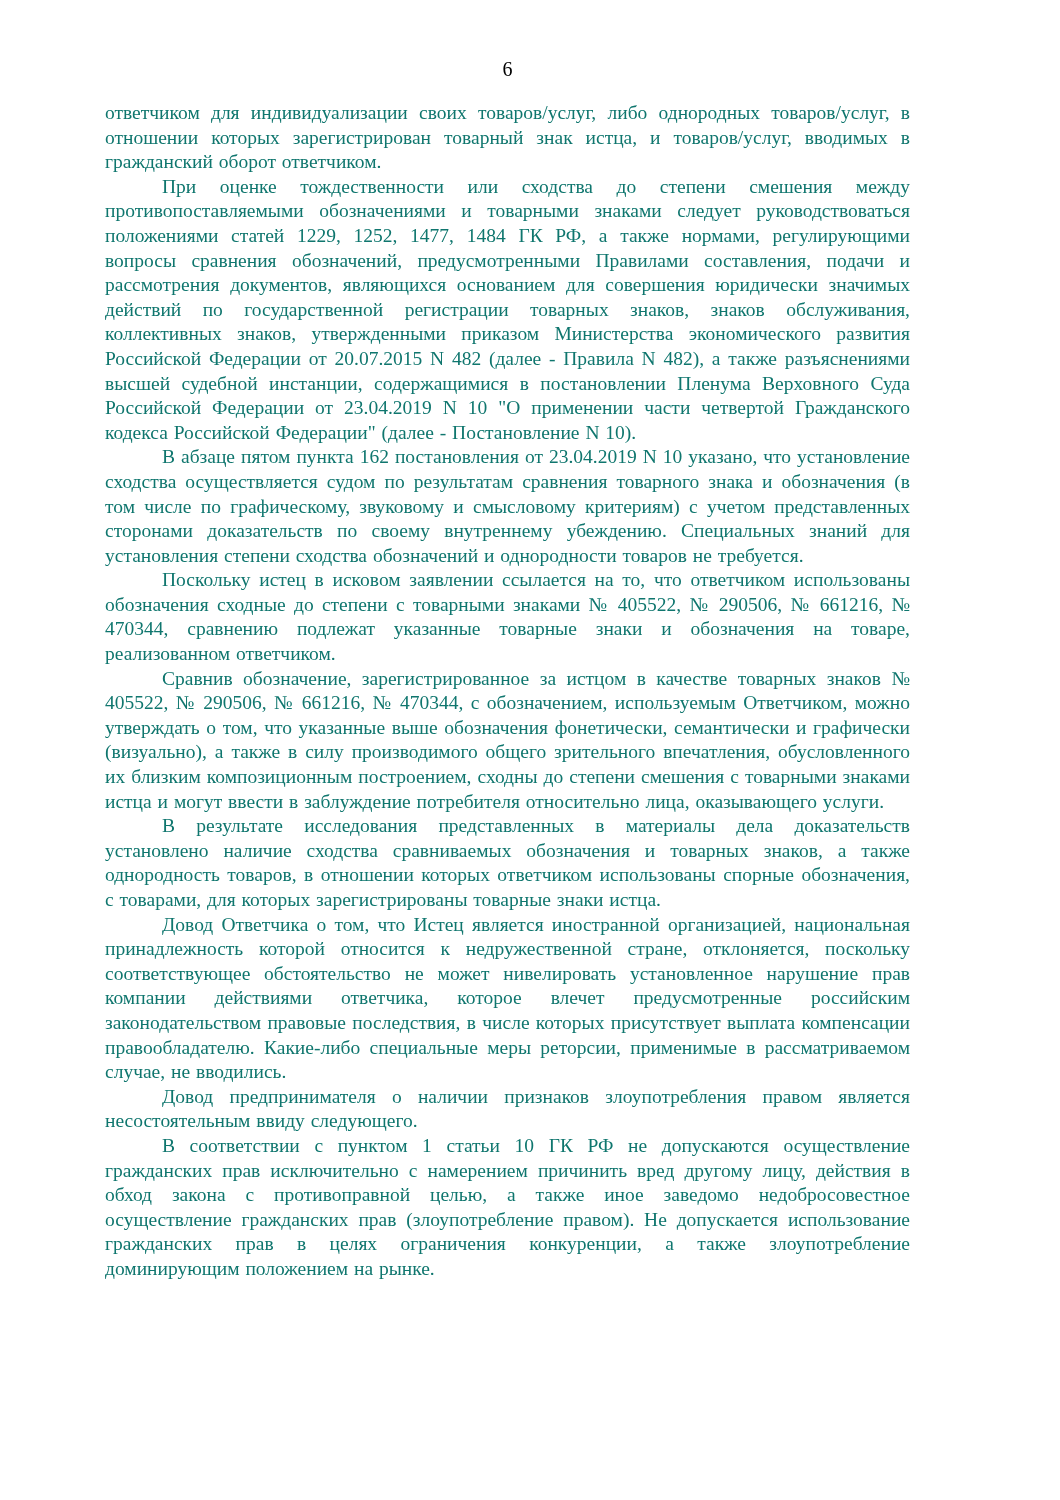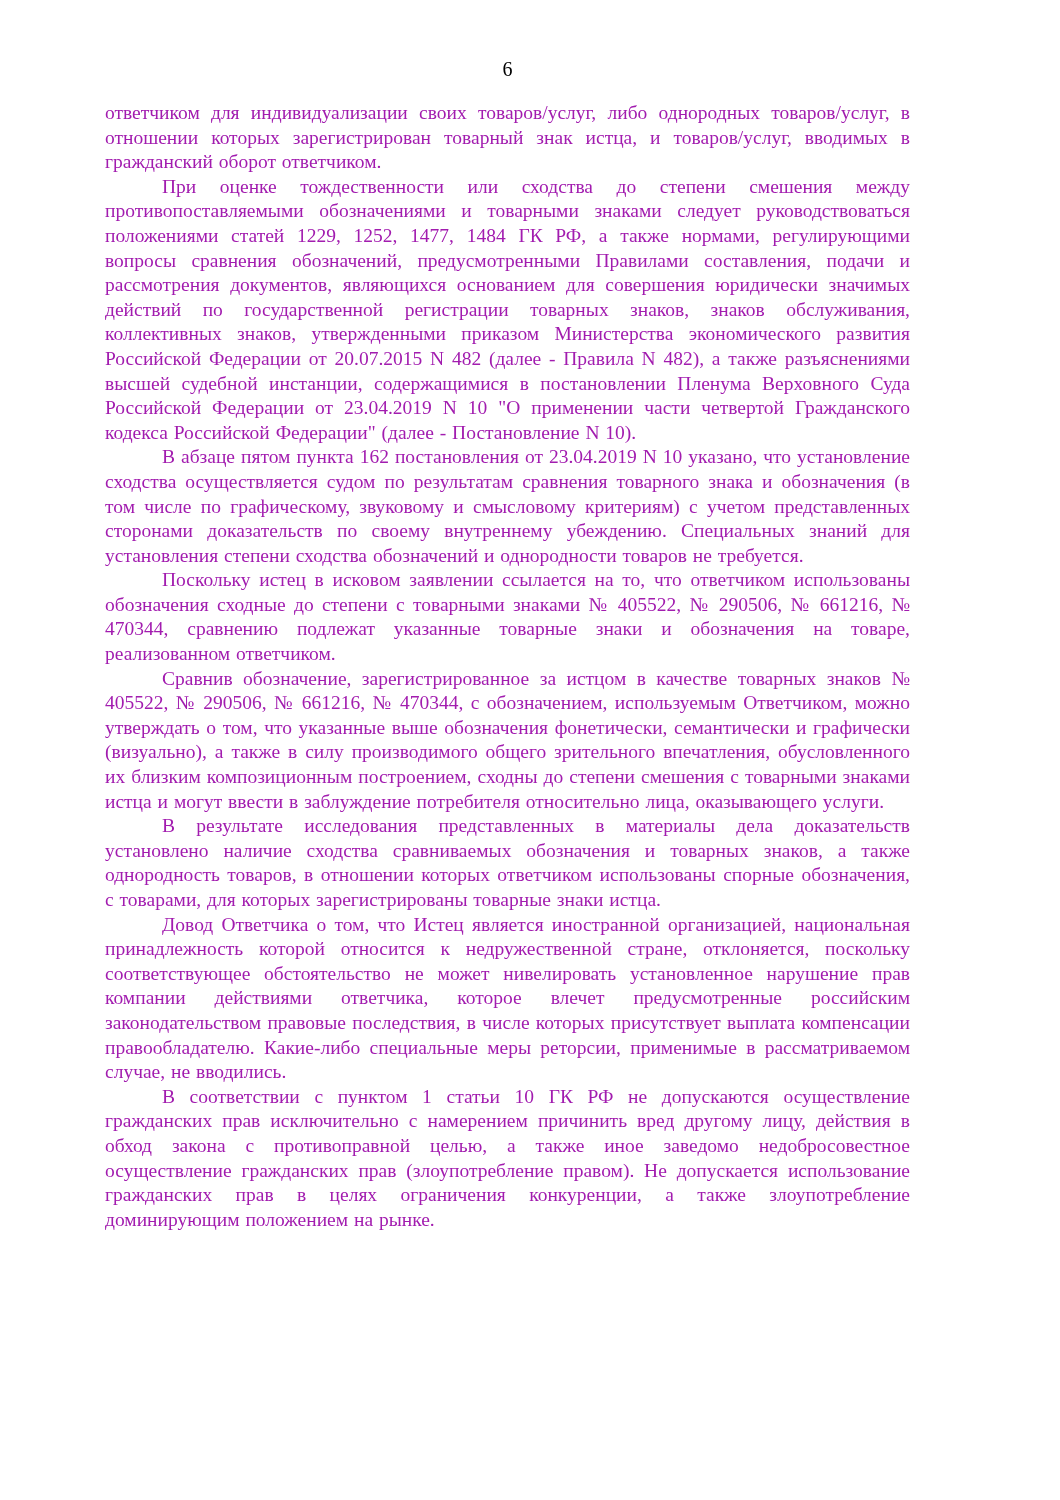--- a/index.html
+++ b/index.html
@@ -32,21 +32,21 @@
   .doc-body {
     margin-top: 19px;
     width: 805px;
   }
   .para {
     margin: 0;
     font-size: 19.5px;
     line-height: 24.6px;
     text-align: justify;
     text-indent: 57px;
-    color: #a21caf;
+    color: #0f766e;
     word-spacing: 1px;
     font-family: Liberation Serif, serif;
   }
   .para.no-indent {
     text-indent: 0;
   }
 </style>
 </head>
 <body>
 
@@ -54,15 +54,16 @@
   <div class="page-number">6</div>
 
   <div class="doc-body">
     <p class="para no-indent">ответчиком для индивидуализации своих товаров/услуг, либо однородных товаров/услуг, в отношении которых зарегистрирован товарный знак истца, и товаров/услуг, вводимых в гражданский оборот ответчиком.</p>
     <p class="para">При оценке тождественности или сходства до степени смешения между противопоставляемыми обозначениями и товарными знаками следует руководствоваться положениями статей 1229, 1252, 1477, 1484 ГК РФ, а также нормами, регулирующими вопросы сравнения обозначений, предусмотренными Правилами составления, подачи и рассмотрения документов, являющихся основанием для совершения юридически значимых действий по государственной регистрации товарных знаков, знаков обслуживания, коллективных знаков, утвержденными приказом Министерства экономического развития Российской Федерации от 20.07.2015 N 482 (далее - Правила N 482), а также разъяснениями высшей судебной инстанции, содержащимися в постановлении Пленума Верховного Суда Российской Федерации от 23.04.2019 N 10 "О применении части четвертой Гражданского кодекса Российской Федерации" (далее - Постановление N 10).</p>
     <p class="para">В абзаце пятом пункта 162 постановления от 23.04.2019 N 10 указано, что установление сходства осуществляется судом по результатам сравнения товарного знака и обозначения (в том числе по графическому, звуковому и смысловому критериям) с учетом представленных сторонами доказательств по своему внутреннему убеждению. Специальных знаний для установления степени сходства обозначений и однородности товаров не требуется.</p>
     <p class="para">Поскольку истец в исковом заявлении ссылается на то, что ответчиком использованы обозначения сходные до степени с товарными знаками № 405522, № 290506, № 661216, № 470344, сравнению подлежат указанные товарные знаки и обозначения на товаре, реализованном ответчиком.</p>
     <p class="para">Сравнив обозначение, зарегистрированное за истцом в качестве товарных знаков № 405522, № 290506, № 661216, № 470344, с обозначением, используемым Ответчиком, можно утверждать о том, что указанные выше обозначения фонетически, семантически и графически (визуально), а также в силу производимого общего зрительного впечатления, обусловленного их близким композиционным построением, сходны до степени смешения с товарными знаками истца и могут ввести в заблуждение потребителя относительно лица, оказывающего услуги.</p>
     <p class="para">В результате исследования представленных в материалы дела доказательств установлено наличие сходства сравниваемых обозначения и товарных знаков, а также однородность товаров, в отношении которых ответчиком использованы спорные обозначения, с товарами, для которых зарегистрированы товарные знаки истца.</p>
     <p class="para">Довод Ответчика о том, что Истец является иностранной организацией, национальная принадлежность которой относится к недружественной стране, отклоняется, поскольку соответствующее обстоятельство не может нивелировать установленное нарушение прав компании действиями ответчика, которое влечет предусмотренные российским законодательством правовые последствия, в числе которых присутствует выплата компенсации правообладателю. Какие-либо специальные меры реторсии, применимые в рассматриваемом случае, не вводились.</p>
+    <p class="para">Довод предпринимателя о наличии признаков злоупотребления правом является несостоятельным ввиду следующего.</p>
     <p class="para">В соответствии с пунктом 1 статьи 10 ГК РФ не допускаются осуществление гражданских прав исключительно с намерением причинить вред другому лицу, действия в обход закона с противоправной целью, а также иное заведомо недобросовестное осуществление гражданских прав (злоупотребление правом). Не допускается использование гражданских прав в целях ограничения конкуренции, а также злоупотребление доминирующим положением на рынке.</p>
   </div>
 </div>
 
 </body></html>

